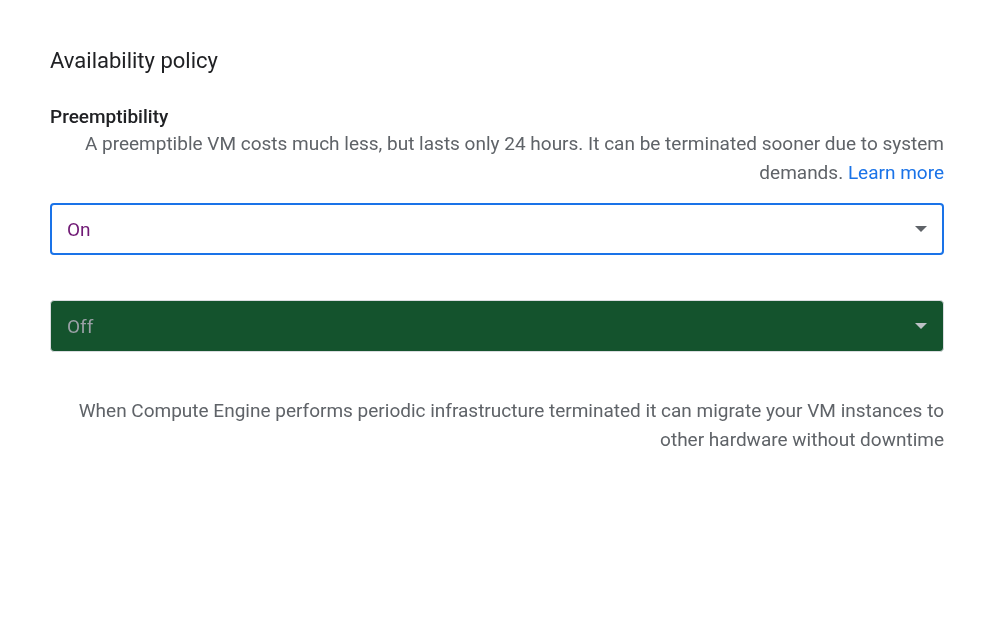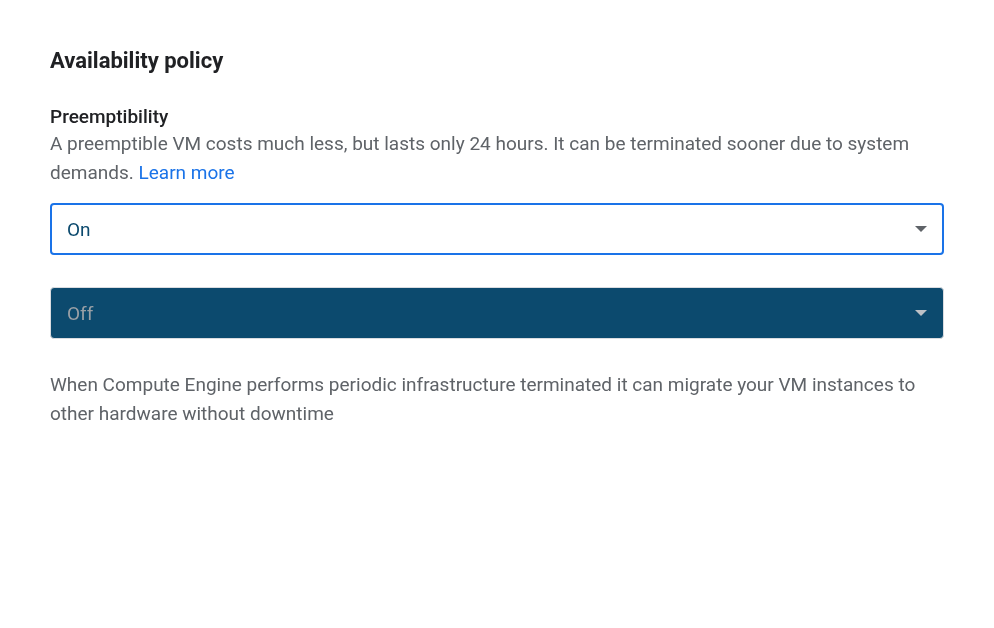--- a/index.html
+++ b/index.html
@@ -9,39 +9,40 @@
     }
     body {
       font-family: 'Google Sans', Roboto, Arial, sans-serif;
       background: #fff;
       padding: 48px 50px;
       width: 994px;
       color: #202124;
     }
     .section-title {
       font-size: 22px;
-      font-weight: 700;
+      font-weight: 400;
       color: #202124;
       margin-bottom: 32px;
     }
     .field-group {
-      margin-bottom: 32px;
+      margin-bottom: 45px;
     }
     .field-label {
       font-size: 19px;
       font-weight: 500;
       color: #202124;
       margin-bottom: 2px;
     }
     .field-description {
       font-size: 19px;
       font-weight: 400;
       color: #5f6368;
       line-height: 1.5;
       margin-bottom: 16px;
+      text-align: right;
     }
     .learn-more {
       color: #1a73e8;
       text-decoration: none;
       cursor: pointer;
     }
     .select-wrapper {
       position: relative;
       width: 100%;
     }
@@ -49,28 +50,28 @@
       width: 100%;
       height: 52px;
       border: 1px solid #dadce0;
       border-radius: 4px;
       background: #fff;
       font-size: 19px;
       padding: 0 48px 0 16px;
       display: flex;
       align-items: center;
       cursor: pointer;
-      color: #0c4a6e;
+      color: #701a75;
     }
     .select.focused {
       border: 2px solid #1a73e8;
       padding: 0 47px 0 15px;
     }
     .select.disabled {
-      background: #0c4a6e;
+      background: #14532d;
       color: #9aa0a6;
       cursor: default;
     }
     .select-caret {
       position: absolute;
       right: 16px;
       top: 50%;
       transform: translateY(-50%);
       pointer-events: none;
     }

